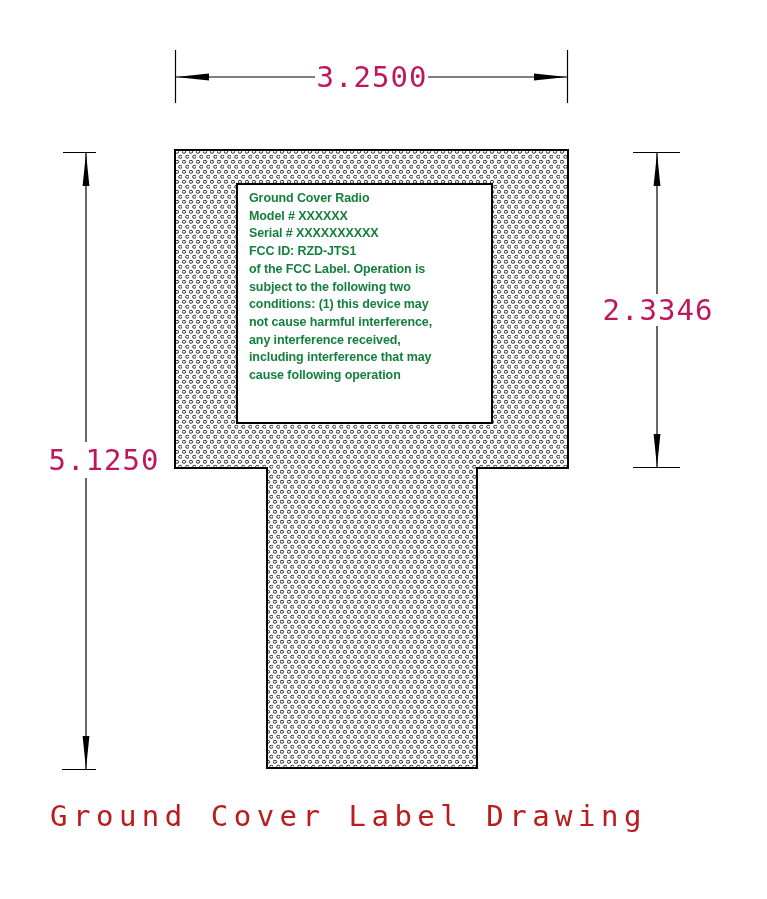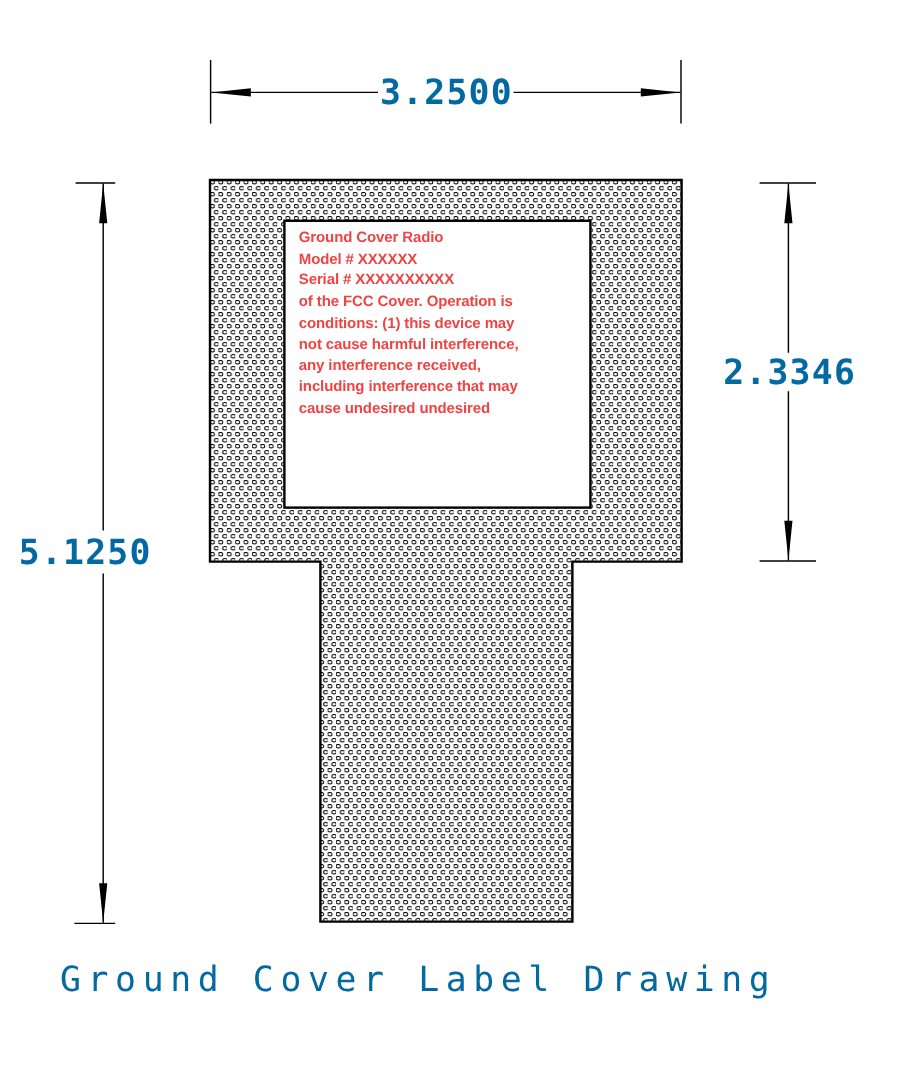--- a/index.html
+++ b/index.html
@@ -18,46 +18,46 @@
   .sheet svg {
     position: absolute;
     left: 0;
     top: 0;
   }
   .label-text {
     position: absolute;
     left: 249px;
     top: 190px;
     width: 240px;
-    color: #ef4444;
+    color: #15803d;
     font-family: "Liberation Sans", sans-serif;
     font-size: 12.5px;
     font-weight: bold;
     line-height: 17.7px;
     letter-spacing: -0.1px;
   }
   .label-text .lline { white-space: nowrap; }
   .dim-text {
     position: absolute;
-    color: #0369a1;
+    color: #be185d;
     font-family: "DejaVu Sans Mono", monospace;
     font-size: 29px;
-    font-weight: 700;
+    font-weight: 400;
     letter-spacing: 1px;
     white-space: nowrap;
     transform: translateX(-50%);
   }
   .dim-top   { left: 372px; top: 60px; }
   .dim-right { left: 658px; top: 293px; }
-  .dim-left  { left: 71px;  top: 443px; }
+  .dim-left  { left: 104px;  top: 443px; }
   .drawing-title {
     position: absolute;
     left: 50px;
     top: 799px;
-    color: #0369a1;
+    color: #b91c1c;
     font-family: "DejaVu Sans Mono", monospace;
     font-size: 29px;
     font-weight: 200;
     letter-spacing: 5.5px;
     white-space: nowrap;
   }
 </style>
 </head>
 <body>
 
@@ -100,26 +100,28 @@
       <line x1="86" y1="478" x2="86" y2="769"></line>
     </g>
     <polygon points="86,153 82.6,186 89.4,186" fill="#000000"></polygon>
     <polygon points="86,769 82.6,736 89.4,736" fill="#000000"></polygon>
   </svg>
 
   <div class="label-text">
     <div class="lline">Ground Cover Radio</div>
     <div class="lline">Model # XXXXXX</div>
     <div class="lline">Serial # XXXXXXXXXX</div>
-    <div class="lline">of the FCC Cover. Operation is</div>
+    <div class="lline">FCC ID: RZD-JTS1</div>
+    <div class="lline">of the FCC Label. Operation is</div>
+    <div class="lline">subject to the following two</div>
     <div class="lline">conditions: (1) this device may</div>
     <div class="lline">not cause harmful interference,</div>
     <div class="lline">any interference received,</div>
     <div class="lline">including interference that may</div>
-    <div class="lline">cause undesired undesired</div>
+    <div class="lline">cause following operation</div>
   </div>
 
   <div class="dim-text dim-top">3.2500</div>
   <div class="dim-text dim-right">2.3346</div>
   <div class="dim-text dim-left">5.1250</div>
 
   <div class="drawing-title">Ground Cover Label Drawing</div>
 
 </div>
 

